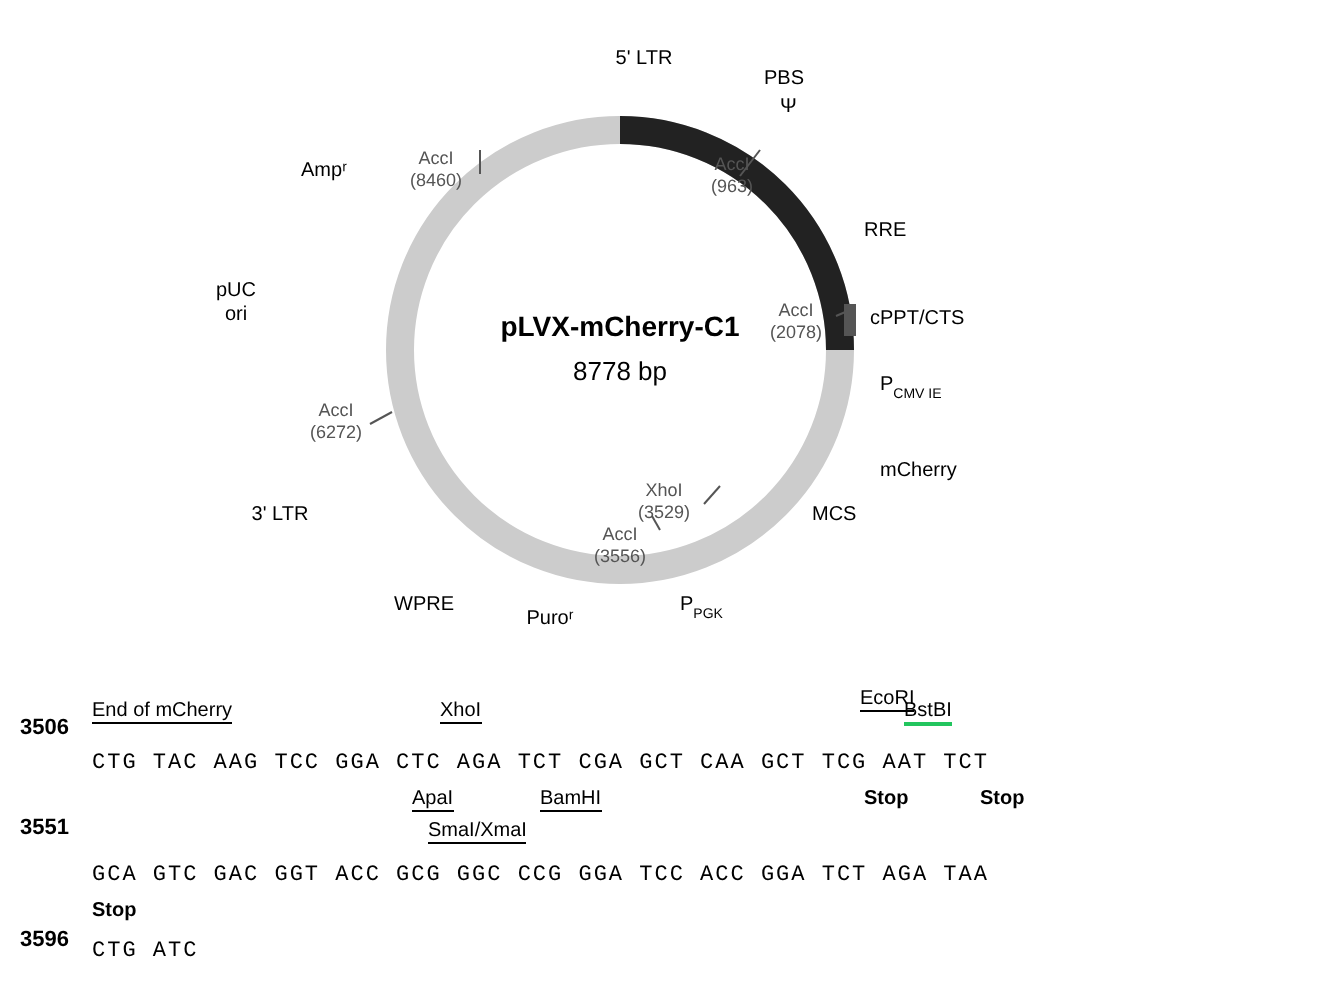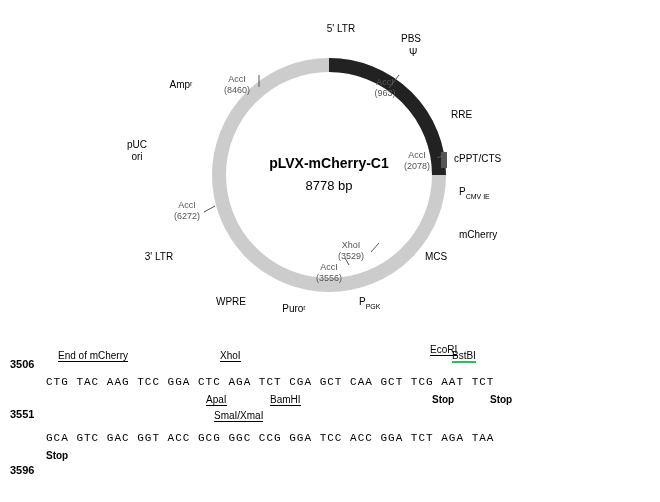--- a/index.html
+++ b/index.html
@@ -12,21 +12,20 @@
       color: #000;
       overflow: hidden;
       position: relative;
     }
     #plasmid-container {
       position: absolute;
       top: 0;
       left: 0;
       width: 660px;
       height: 340px;
-      padding-left: 19px;
     }
     #sequence-container {
       position: absolute;
       top: 340px;
       left: 0;
       width: 660px;
       height: 162px;
       padding: 4px 10px;
     }
     .seq-line {
@@ -129,21 +128,21 @@
   </svg>
 </div>
 
 <div id="sequence-container">
 
   <div class="seq-line">
     <div class="seq-number">3506</div>
     <div class="seq-block">
       <div style="position:relative; height:32px;">
 
-        <span style="position:absolute; left:0px; top:6px; font-size:10px; border-bottom:1px solid #000; white-space:nowrap;margin-left:12px;">End of mCherry</span>
+        <span style="position:absolute; left:0px; top:6px; font-size:10px; border-bottom:1px solid #000; white-space:nowrap;">End of mCherry</span>
 
         <span style="position:absolute; left:174px; top:6px; font-size:10px; border-bottom:1px solid #000; white-space:nowrap;">XhoI</span>
 
         <span style="position:absolute; left:355px; top:0px; font-size:10px; border-bottom:1px solid #000; white-space:nowrap;margin-left:29px;">EcoRI</span>
 
         <span style="position:absolute; left:406px; top:6px; font-size:10px; border-bottom:2px solid #22c55e; white-space:nowrap;">BstBI</span>
       </div>
       <div class="seq-text">CTG TAC AAG TCC GGA CTC AGA TCT CGA GCT CAA GCT TCG AAT TCT</div>
     </div>
   </div>
@@ -167,15 +166,16 @@
     </div>
   </div>
 
   <div class="seq-line" style="margin-top:6px;">
     <div class="seq-number">3596</div>
     <div class="seq-block">
       <div style="position:relative; height:20px;">
 
         <span style="position:absolute; left:0px; top:0px; font-size:10px; font-weight:bold; white-space:nowrap;">Stop</span>
       </div>
+      <div class="seq-text">CTG ATC</div>
     </div>
   </div>
 </div>
 
 </body></html>

